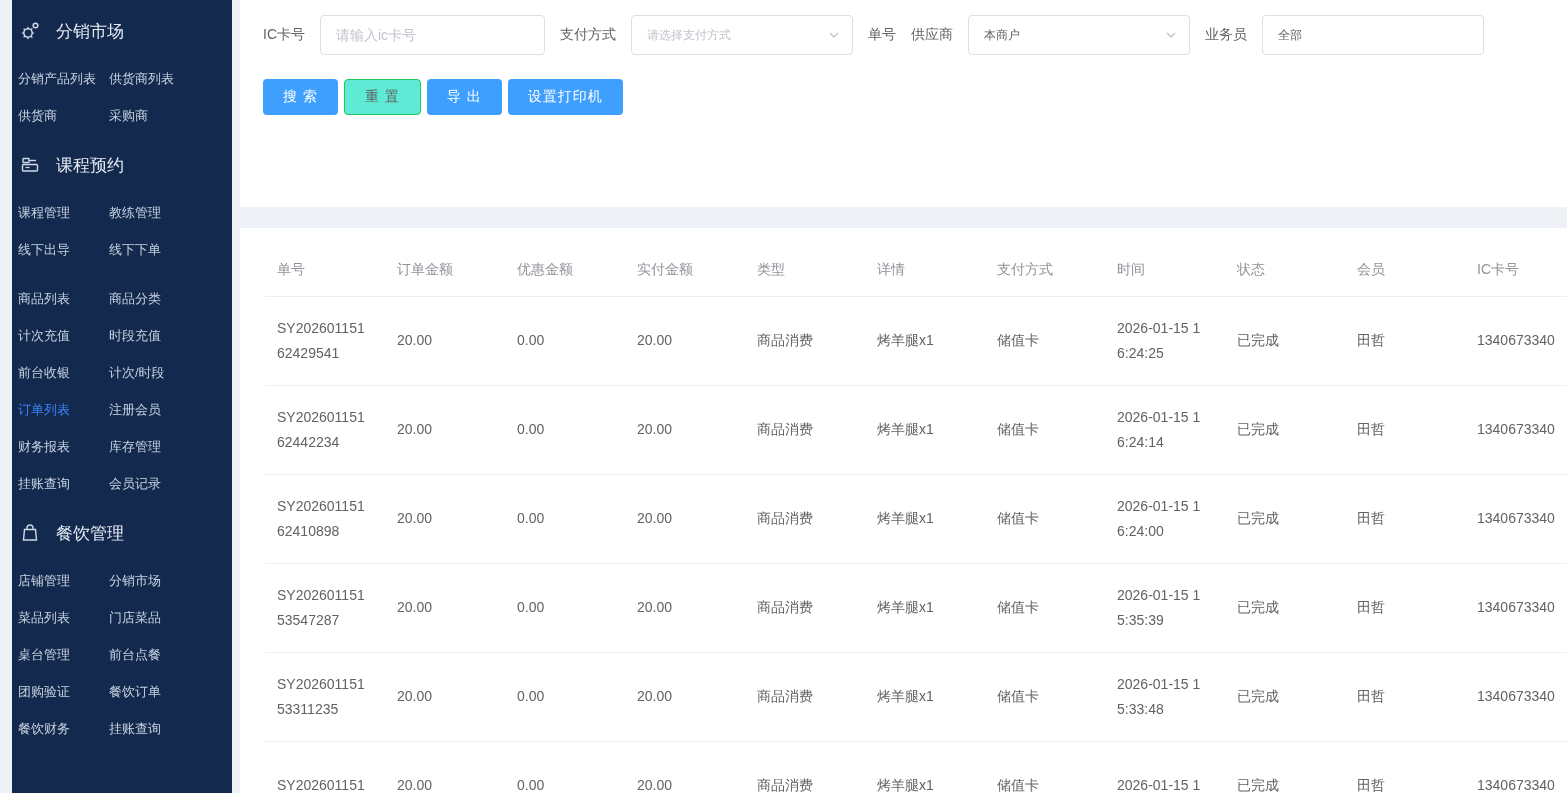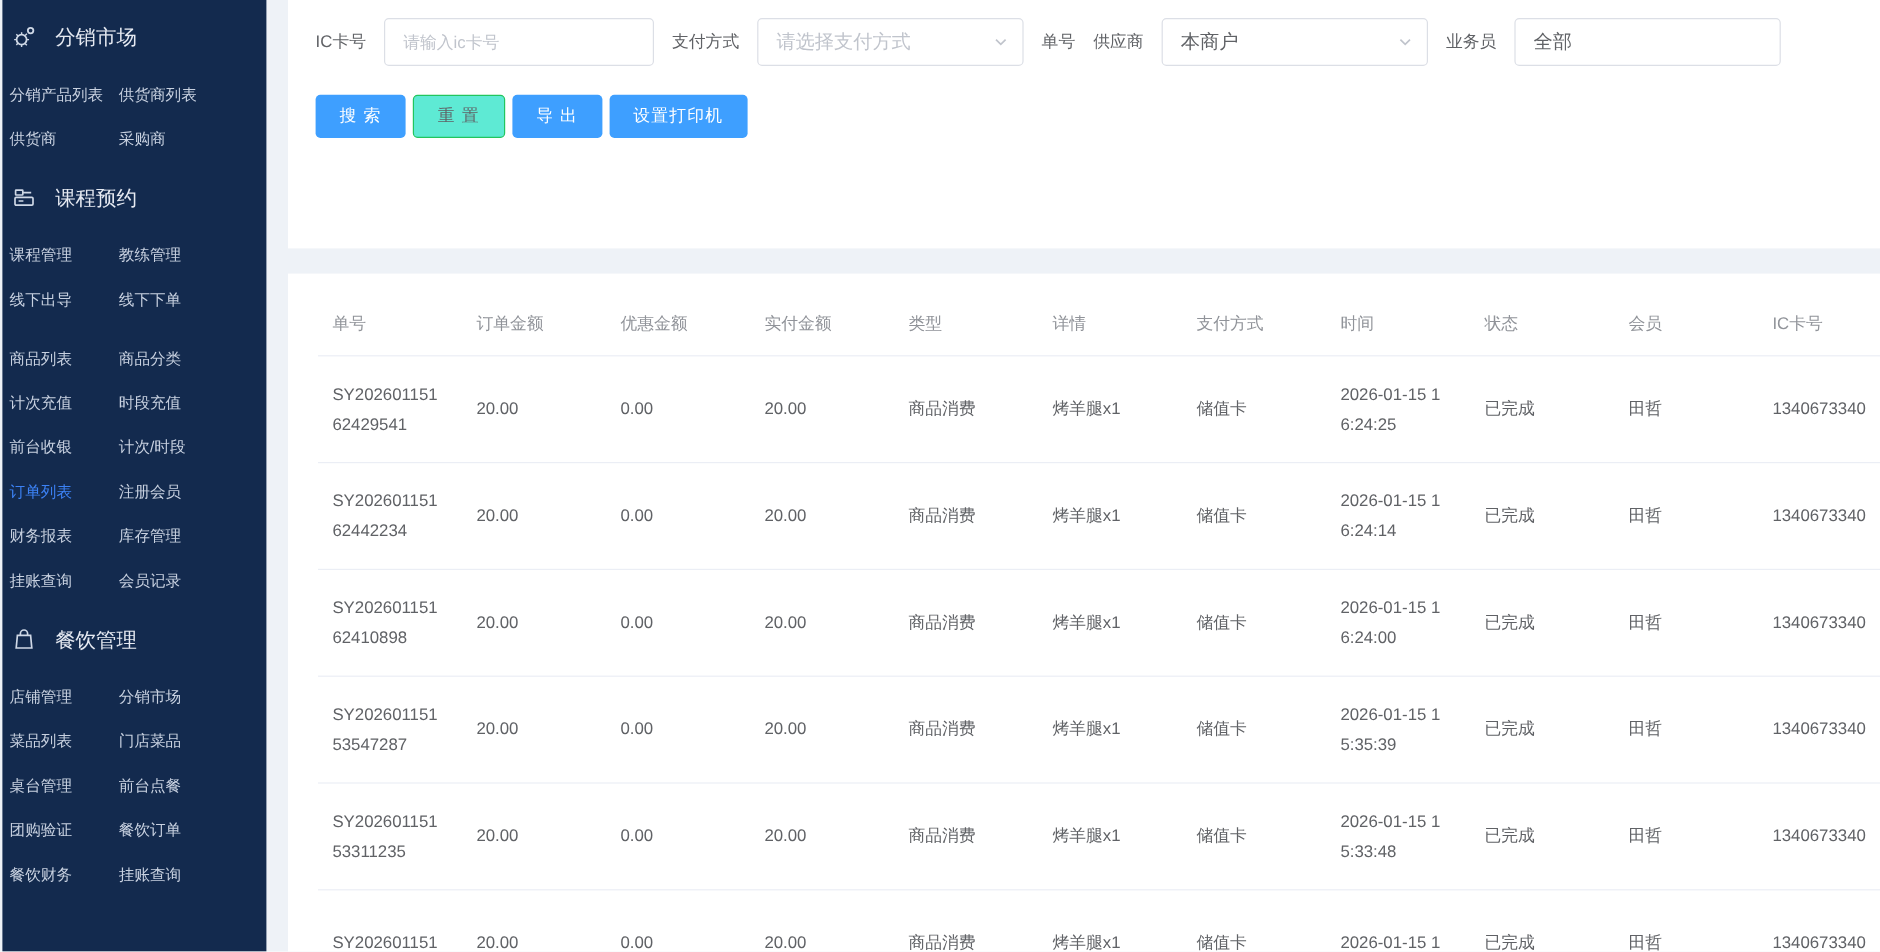--- a/index.html
+++ b/index.html
@@ -4,21 +4,21 @@
 <style>
   * { margin:0; padding:0; box-sizing:border-box; }
   html,body { width:1567px; height:793px; overflow:hidden; }
   body {
     font-family:"Liberation Sans", sans-serif;
     background:#eef2f7;
     position:relative;
   }
   
   .sidebar {
-    position:absolute; left:2px; top:0; bottom:0; width:220px;
+    position:absolute; left:12px; top:0; bottom:0; width:220px;
     background:#132a4e; padding-top:12px; overflow:hidden;
   }
   .sb-section { margin-bottom:12px; }
   .sb-head {
     display:flex; align-items:center; height:38px; padding-left:8px;
     color:#e6eaf2; font-size:17px; cursor:pointer;
   }
   .sb-head .ico { width:20px; height:20px; margin-right:16px; color:#cfd8e6; flex:none; }
   .sb-head .ico svg { width:20px; height:20px; display:block; }
   .sb-items {
@@ -38,21 +38,21 @@
   .fgroup { display:flex; align-items:center; gap:15px; flex:none; }
   .flabel { font-size:14px; color:#606266; white-space:nowrap; }
   .finput {
     width:225px; height:40px; border:1px solid #dcdfe6; border-radius:4px;
     padding:0 15px; font-size:14px; color:#606266; outline:none;
     font-family:"Liberation Sans", sans-serif; background:#fff;
   }
   .finput::placeholder { color:#c0c4cc; }
   .fselect {
     width:222px; height:40px; border:1px solid #dcdfe6; border-radius:4px;
-    padding:0 30px 0 15px; font-size:16px; background:#fff;
+    padding:0 30px 0 15px; font-size:12px; background:#fff;
     display:flex; align-items:center; position:relative; cursor:pointer;
   }
   .fselect .val { color:#606266; white-space:nowrap; }
   .fselect.placeholder .val { color:#c0c4cc; }
   .fselect .chev {
     position:absolute; right:12px; top:50%; margin-top:-6px;
     width:12px; height:12px; color:#c0c4cc;
   }
   .fselect .chev svg { width:12px; height:12px; display:block; }
   .btn-row { margin-top:24px; display:flex; gap:6px; }

